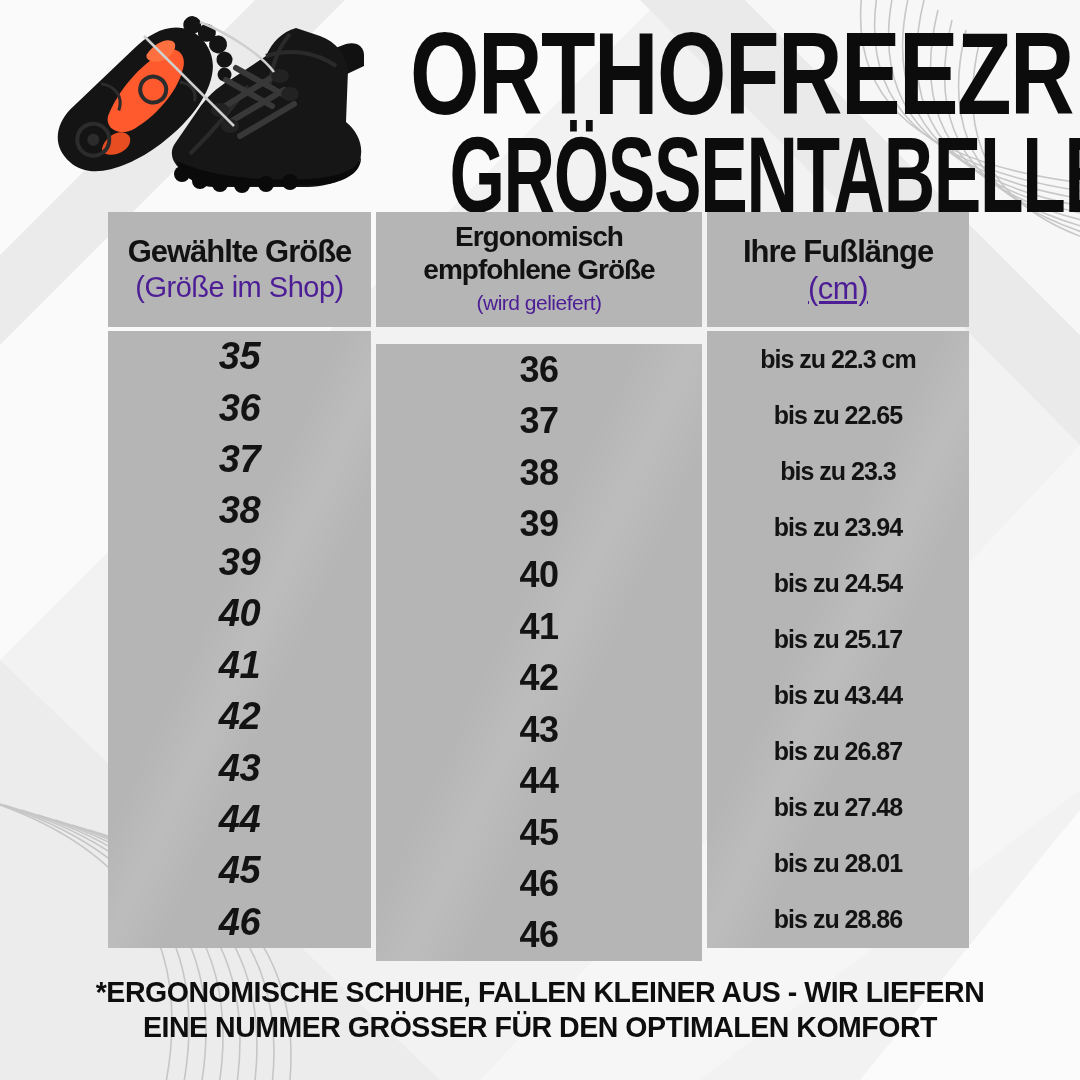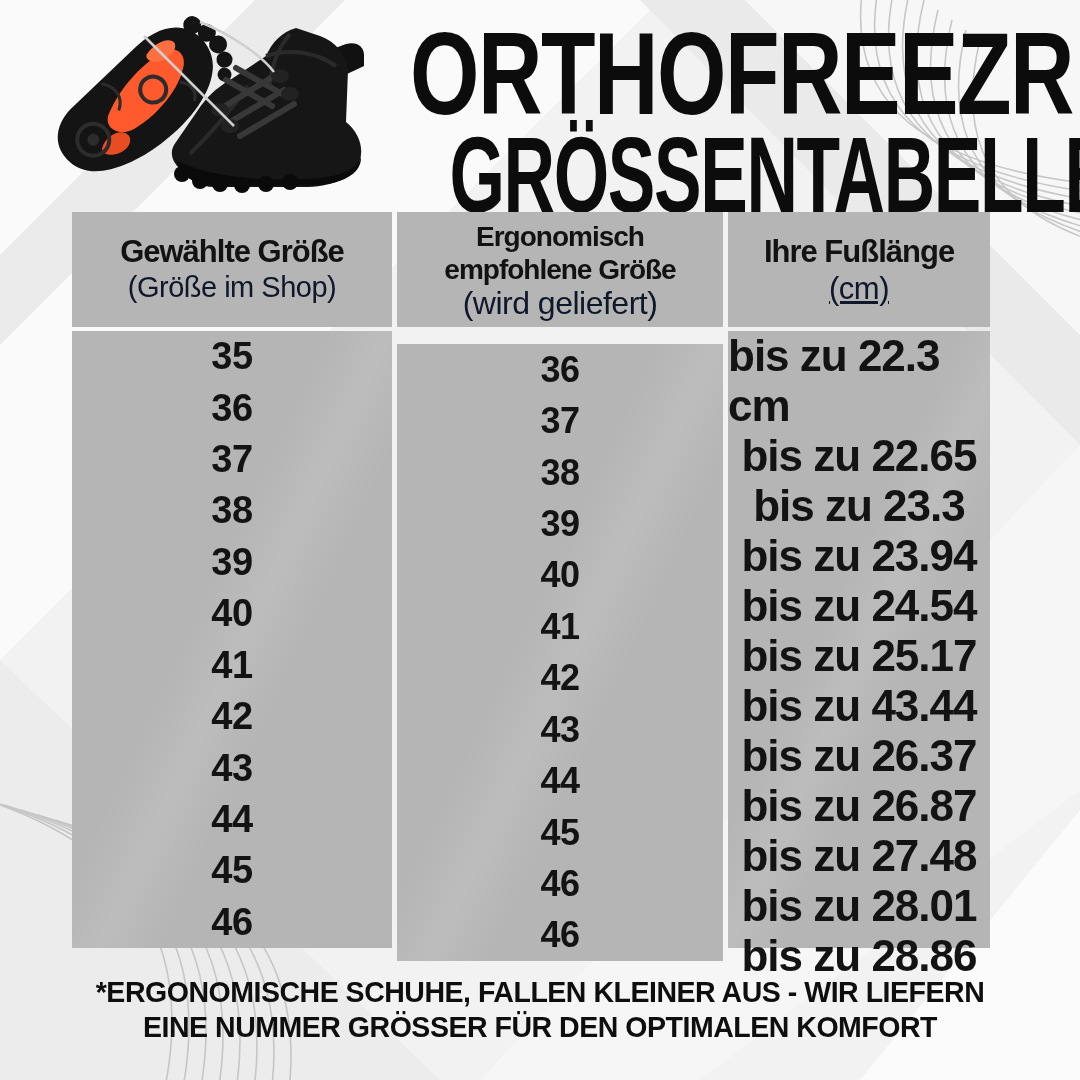--- a/index.html
+++ b/index.html
@@ -21,46 +21,46 @@
   }
   .title-line2{
     font-size:108px;line-height:98px;letter-spacing:-2px;white-space:nowrap;
     transform:scaleX(.66);transform-origin:50% 50%;
   }
   
   .shoes{position:absolute;left:42px;top:0px;width:326px;height:212px;}
   
   .size-table{position:absolute;left:72px;top:212px;width:938px;display:flex;gap:5px;}
   .col{display:flex;flex-direction:column;gap:4px;}
-  .col1{width:320px;}
+  .col1{width:263px;margin-left:36px;}
   .col2{width:326px;gap:17px;}
   .col3{width:262px;}
   .hcell{
     height:115px;background:#b5b5b5;
     display:flex;flex-direction:column;justify-content:center;align-items:center;
     text-align:center;
   }
   .bcell{
     height:617px;background:#b5b5b5;
     display:flex;flex-direction:column;
     background-image:linear-gradient(115deg, rgba(255,255,255,0) 42%, rgba(255,255,255,.10) 52%, rgba(255,255,255,0) 62%);
   }
   .ht{font-weight:bold;font-size:31px;line-height:36px;letter-spacing:-1px;color:#121212;}
-  .hs{font-size:29px;line-height:35px;letter-spacing:-.5px;color:#0f172a;}
+  .hs{font-size:29px;line-height:35px;letter-spacing:-.5px;color:#4c1d95;}
   .col2 .ht{font-size:28px;line-height:33px;}
-  .col2 .hs{font-size:32px;line-height:34px;}
+  .col2 .hs{font-size:21px;line-height:34px;}
   .col3 .ht{font-size:31px;line-height:37px;}
   .col3 .hs{font-size:31px;line-height:37px;text-decoration:underline;}
   .brow{
     flex:1;display:flex;align-items:center;justify-content:center;
     font-weight:bold;letter-spacing:-.5px;color:#131313;
   }
-  .col1 .brow{font-size:38px;}
+  .col1 .brow{font-size:38px;font-style:italic;}
   .col2 .brow{font-size:36px;}
-  .col3 .brow{font-size:44px;letter-spacing:-1px;}
+  .col3 .brow{font-size:25px;letter-spacing:-1px;}
   
   .footer{
     position:absolute;left:0;top:974px;width:1080px;text-align:center;
     font-weight:bold;color:#0e0e0e;
     font-size:30px;line-height:35px;letter-spacing:-.5px;
     transform:scaleX(.95);transform-origin:50% 50%;
   }
 </style>
 </head>
 <body>
@@ -207,21 +207,20 @@
       <div class="hs">(cm)</div>
     </div>
     <div class="bcell">
       <div class="brow">bis zu 22.3 cm</div>
       <div class="brow">bis zu 22.65</div>
       <div class="brow">bis zu 23.3</div>
       <div class="brow">bis zu 23.94</div>
       <div class="brow">bis zu 24.54</div>
       <div class="brow">bis zu 25.17</div>
       <div class="brow">bis zu 43.44</div>
-      <div class="brow">bis zu 26.37</div>
       <div class="brow">bis zu 26.87</div>
       <div class="brow">bis zu 27.48</div>
       <div class="brow">bis zu 28.01</div>
       <div class="brow">bis zu 28.86</div>
     </div>
   </div>
 
 </div>
 
 <div class="footer">

